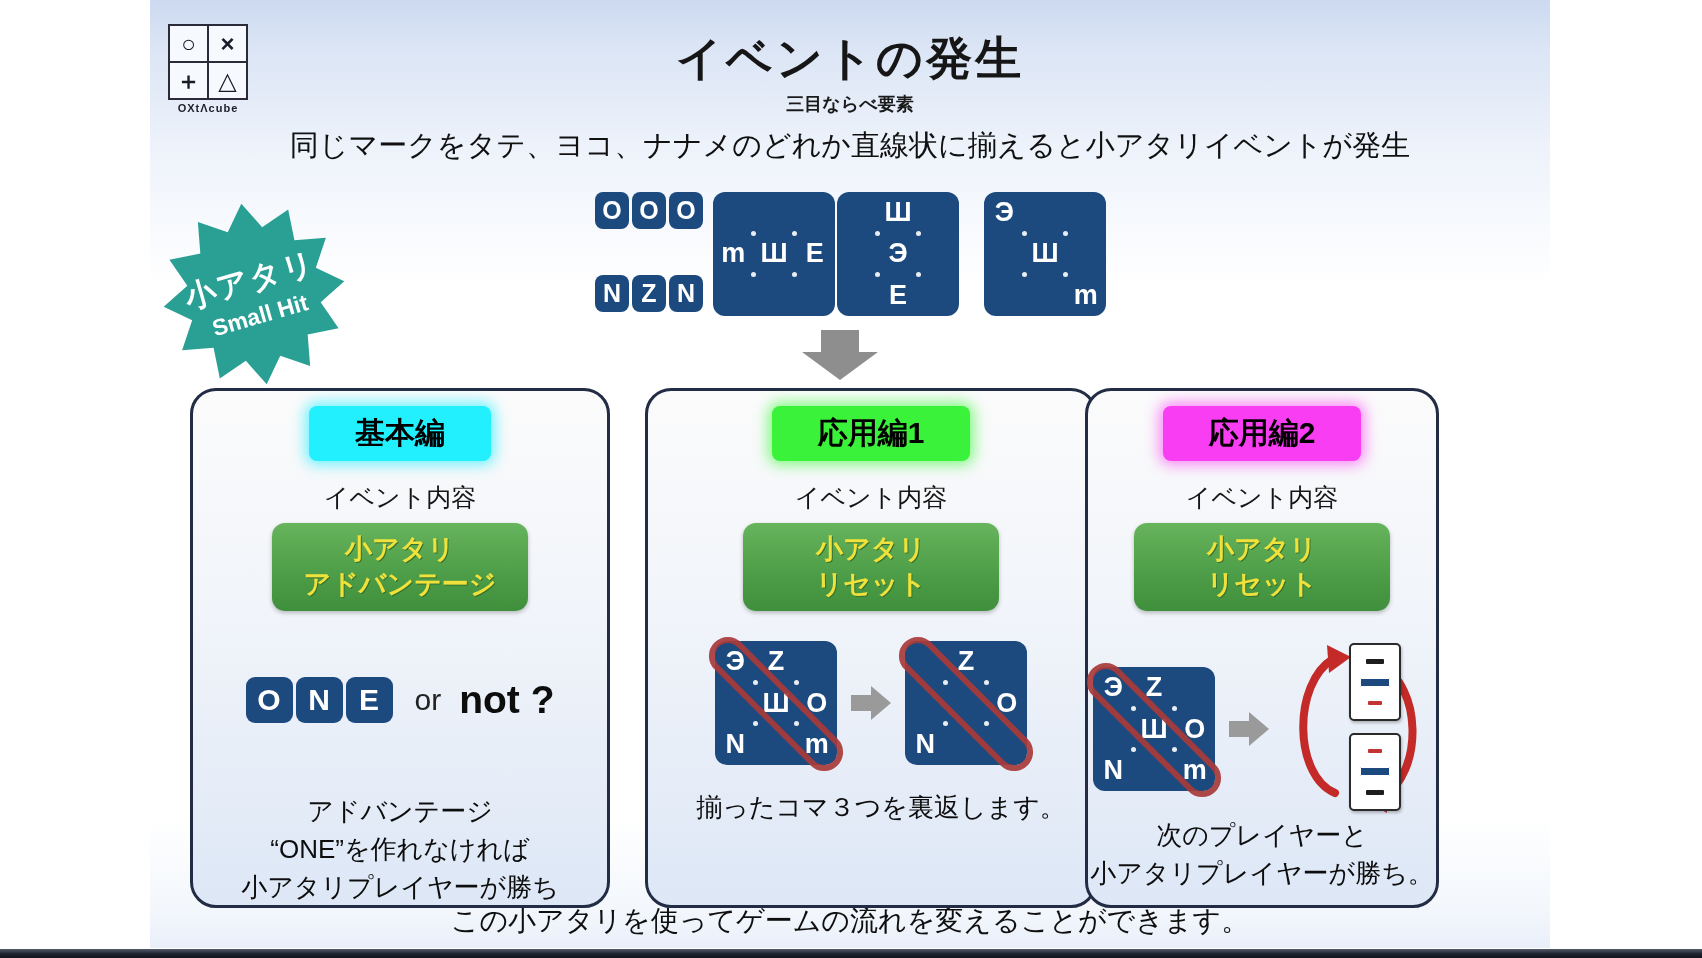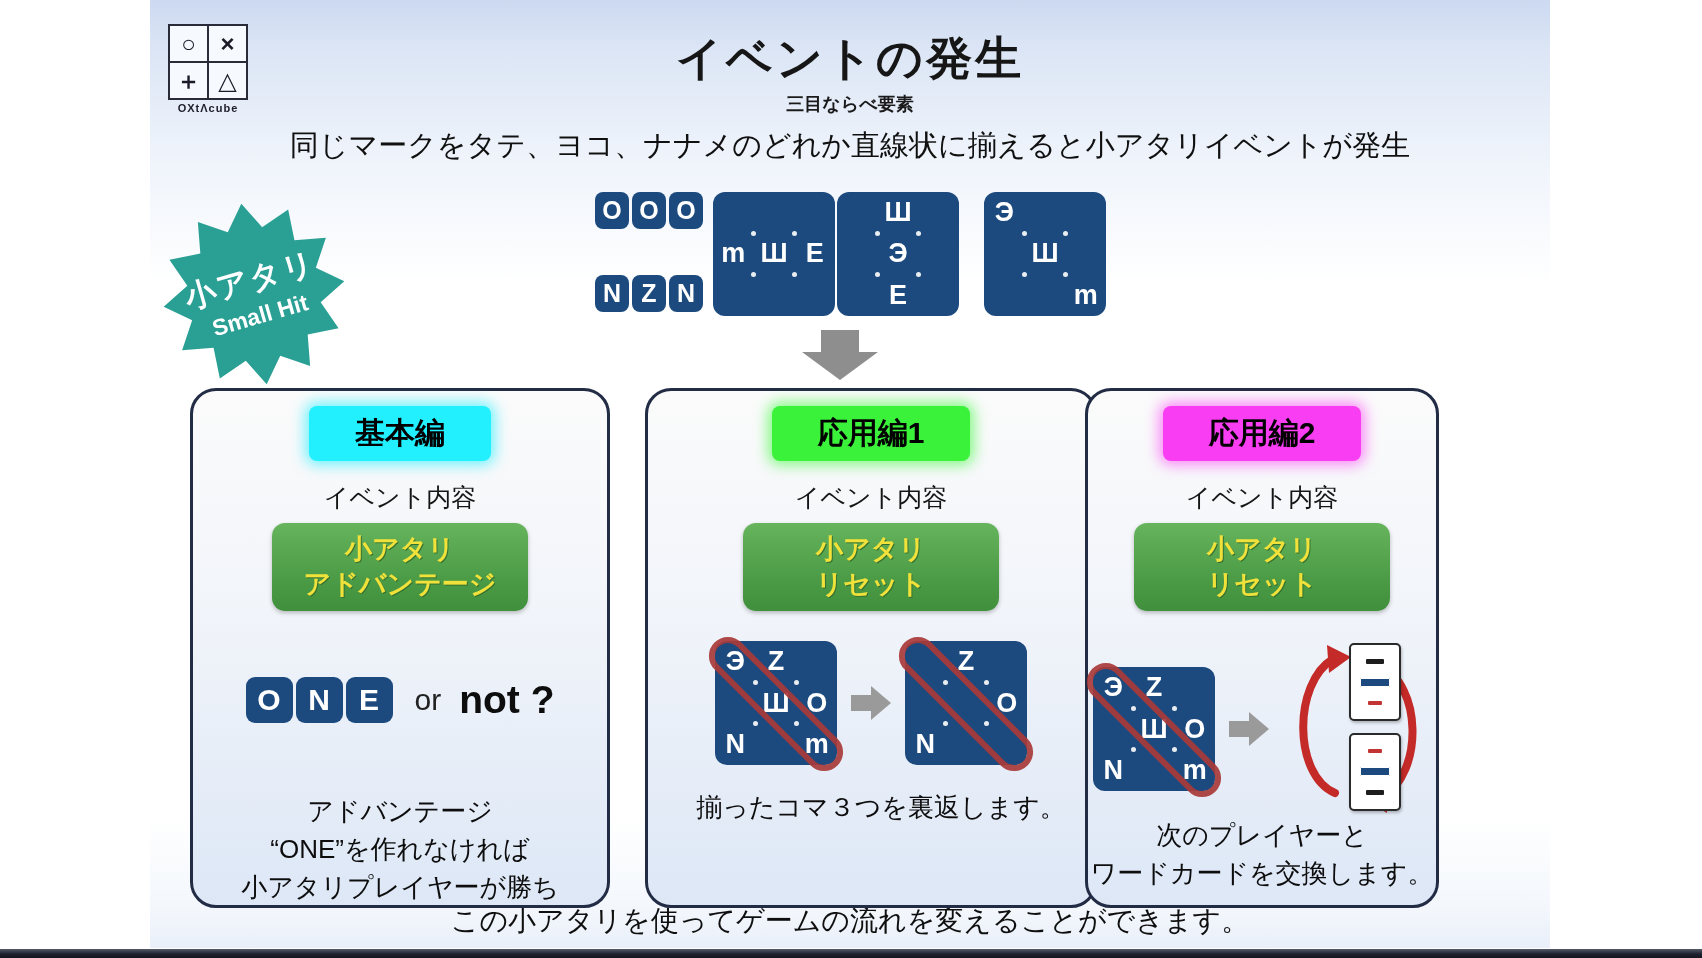--- a/index.html
+++ b/index.html
@@ -281,21 +281,21 @@
           </div>
           <div class="word-card c2">
             <div class="bar-red"></div>
             <div class="word-navy"></div>
             <div class="bar-black"></div>
           </div>
         </div>
       </div>
       <div class="caption">
         <div>次のプレイヤーと</div>
-        <div>ワードカードを交換します。</div>
+        <div>小アタリプレイヤーが勝ち。</div>
       </div>
     </div>
 
     <div class="footer">この小アタリを使ってゲームの流れを変えることができます。</div>
   </div>
 
   <div class="bottom-bar"></div>
 </div>
 
 </body></html>

